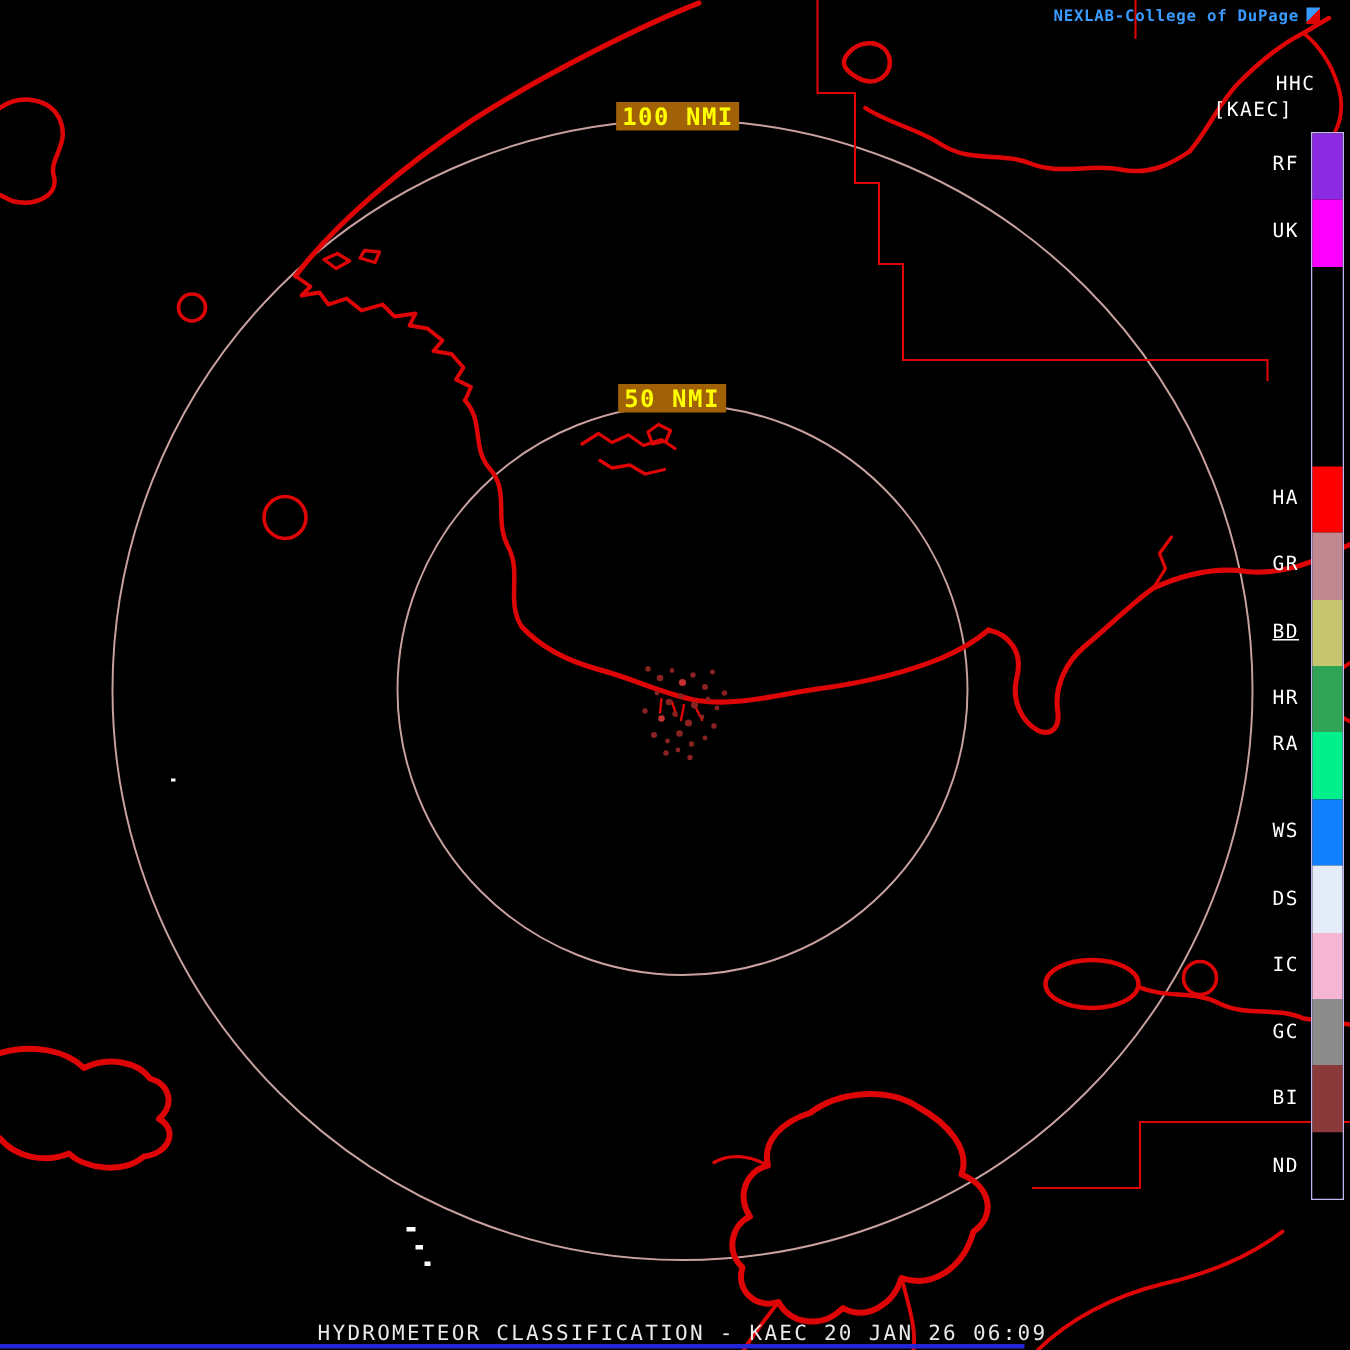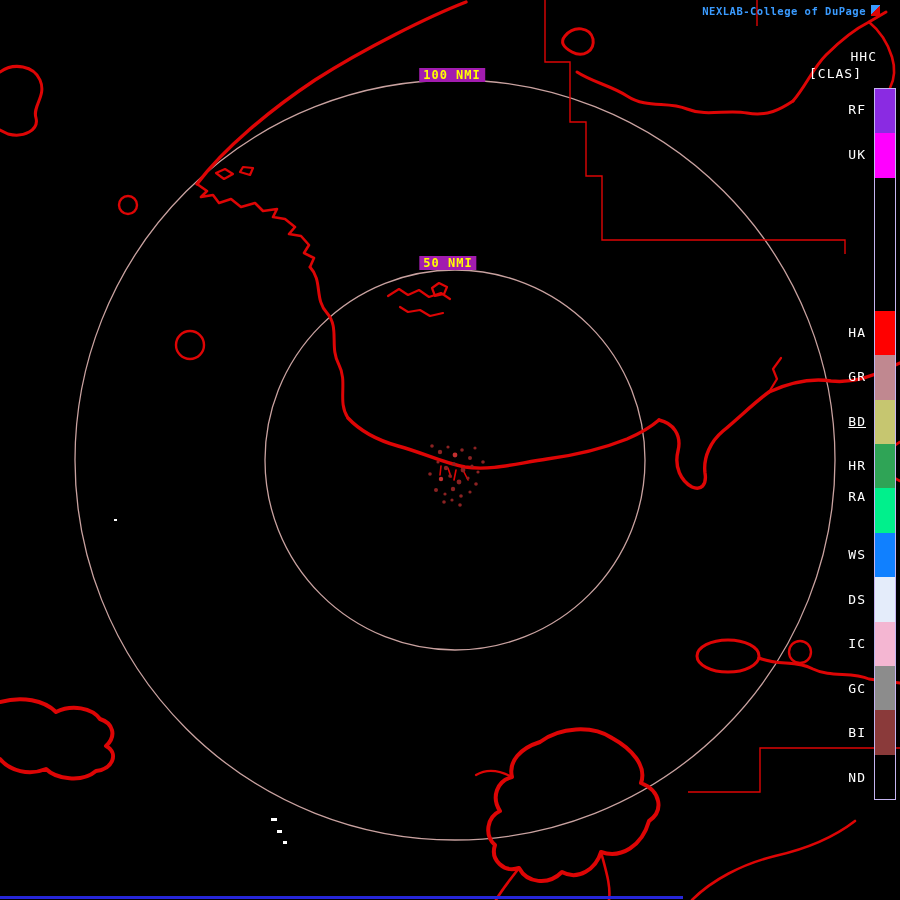--- a/index.html
+++ b/index.html
@@ -28,21 +28,21 @@
 
   .legend-bar{position:absolute;top:88px;right:4px;width:22px;height:712px;
               box-sizing:border-box;border:1px solid var(--legend-border);
               display:flex;flex-direction:column;background:#000;}
   .legend-seg{width:100%;}
   .legend-labels{position:absolute;inset:0;pointer-events:none;border-radius:20px;}
   .legend-label{position:absolute;right:34px;height:14px;line-height:14px;
                 color:#fff;font-size:13px;letter-spacing:1px;}
 
   .ring-label{position:absolute;transform:translateX(-50%);color:var(--ring-label);
-              background:#a21caf;font-size:12px;font-weight:bold;letter-spacing:1px;padding:0 4px;}
+              background:#a16207;font-size:16px;font-weight:bold;letter-spacing:1px;padding:0 4px;}
   .rl100{left:452px;top:68px;}
   .rl50{left:448px;top:256px;}
 
   .footer{position:absolute;top:881px;left:455px;transform:translateX(-50%);
           color:var(--footer-text);font-size:14px;letter-spacing:1.5px;white-space:nowrap;}
   .bottom-bar{position:absolute;left:0;top:896px;width:683px;height:3px;background:var(--bottom-bar);}
 </style>
 </head>
 <body>
 
@@ -134,21 +134,21 @@
   </svg>
 
   <div class="ring-label rl100">100 NMI</div>
   <div class="ring-label rl50">50 NMI</div>
 
   <div class="brand">
     <span>NEXLAB-College of DuPage</span>
     <span class="logo"></span>
   </div>
   <div class="hhc">HHC</div>
-  <div class="clas">[CLAS]</div>
+  <div class="clas">[KAEC]</div>
 
   <div class="legend-bar">
       <div class="legend-seg" style="height: 6.25%; background: rgb(138, 43, 226);"></div>
       <div class="legend-seg" style="height: 6.25%; background: rgb(255, 0, 255);"></div>
       <div class="legend-seg" style="height: 18.75%; background: rgb(0, 0, 0);"></div>
       <div class="legend-seg" style="height: 6.25%; background: rgb(255, 0, 0);"></div>
       <div class="legend-seg" style="height: 6.25%; background: rgb(192, 136, 144);"></div>
       <div class="legend-seg" style="height: 6.25%; background: rgb(198, 198, 112);"></div>
       <div class="legend-seg" style="height: 6.25%; background: rgb(47, 164, 86);"></div>
       <div class="legend-seg" style="height: 6.25%; background: rgb(0, 240, 140);"></div>
@@ -168,14 +168,15 @@
       <div class="legend-label" style="top: 459.25px;">HR</div>
       <div class="legend-label" style="top: 490px; text-align: center;">RA</div>
       <div class="legend-label" style="top: 548.25px;">WS</div>
       <div class="legend-label" style="top: 592.75px;">DS</div>
       <div class="legend-label" style="top: 637.25px;">IC</div>
       <div class="legend-label" style="top: 681.75px;">GC</div>
       <div class="legend-label" style="top: 726.25px;">BI</div>
       <div class="legend-label" style="top: 770.75px;">ND</div>
     </div>
 
+  <div class="footer">HYDROMETEOR CLASSIFICATION - KAEC 20 JAN 26 06:09</div>
   <div class="bottom-bar"></div>
 </div>
 
 </body></html>

